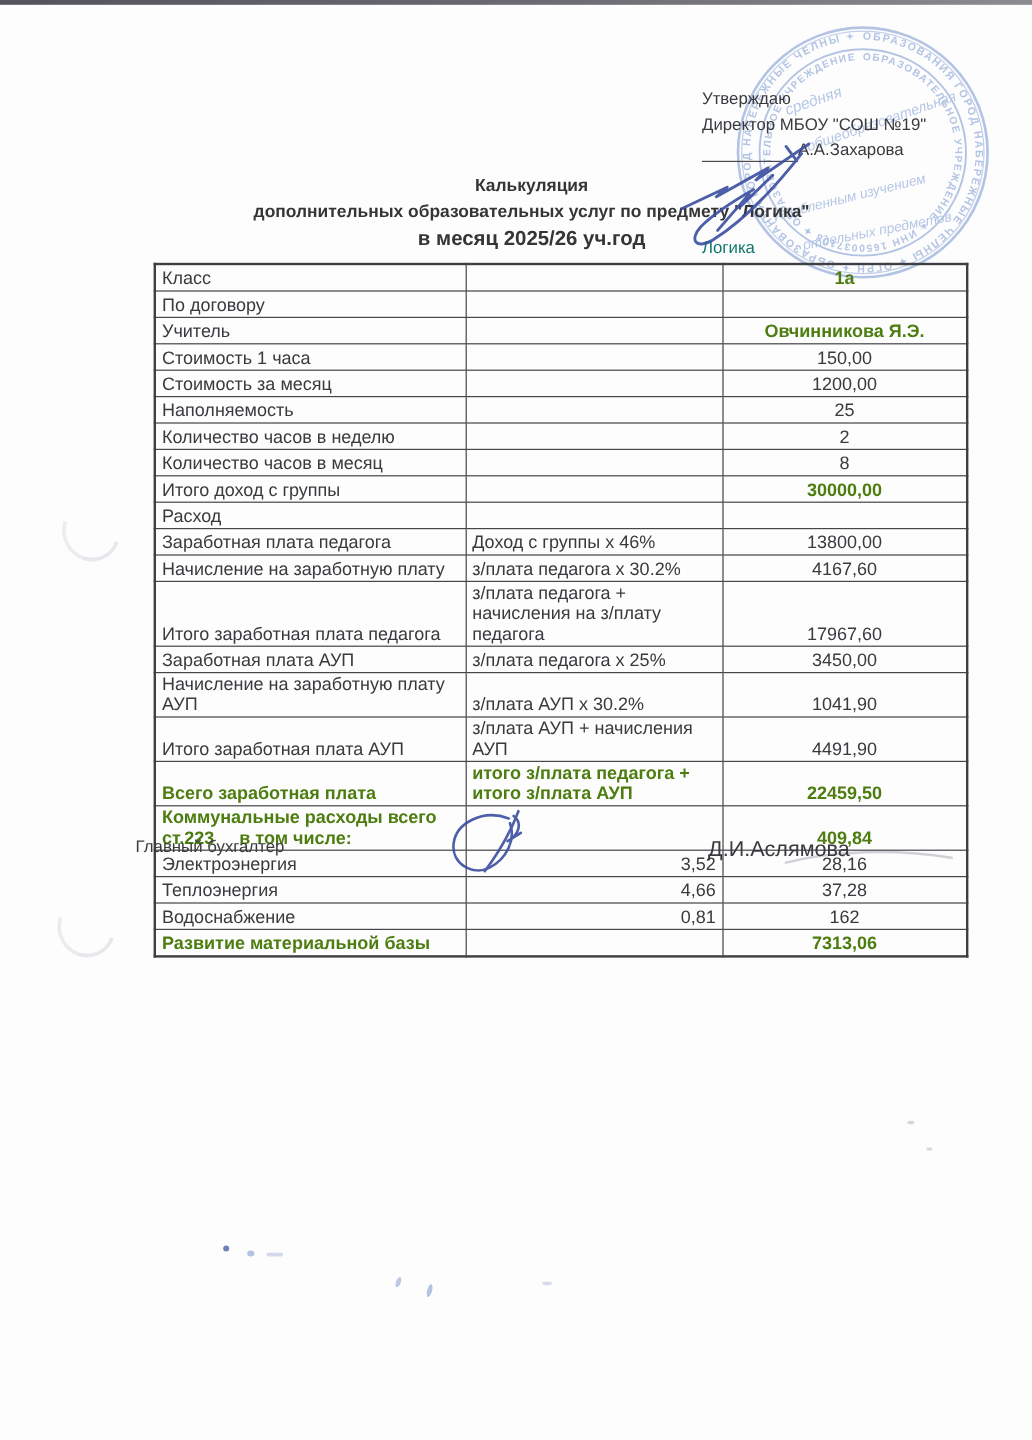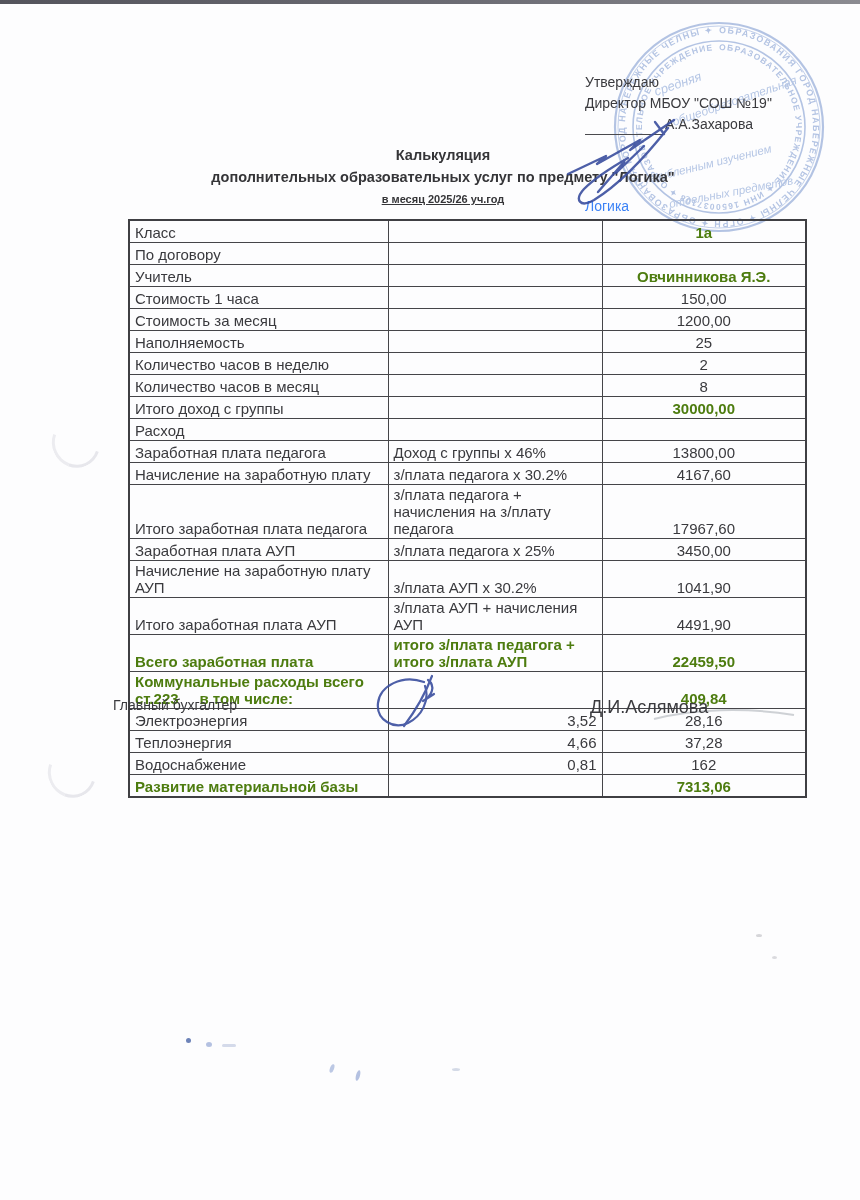--- a/index.html
+++ b/index.html
@@ -21,22 +21,22 @@
   .approve{position:absolute;left:585px;top:72px;font-size:14px;line-height:21px;
     color:#3a3a3e;z-index:3;}
   .sig-row{display:flex;align-items:flex-end;}
   .sig-line{display:inline-block;width:78px;border-bottom:1.4px solid #4a4a4e;height:14px;margin-right:2px;}
 
   
   .title-block{position:absolute;left:105px;top:144px;width:676px;text-align:center;
     font-weight:700;color:#353538;z-index:3;}
   .title-line1{font-size:14.5px;line-height:22px;}
   .title-line2{font-size:14.5px;line-height:22px;}
-  .title-line3{font-size:11px;line-height:22px;text-decoration:underline;}
-  .subject-label{position:absolute;left:585px;top:198px;font-size:14px;color:#3b82f6;z-index:3;}
+  .title-line3{font-size:17px;line-height:22px;}
+  .subject-label{position:absolute;left:585px;top:198px;font-size:14px;color:#0f766e;z-index:3;}
 
   
   .stamp{position:absolute;left:578px;top:14px;z-index:1;opacity:.62;}
   .stamp text{font-family:"Liberation Sans", sans-serif;}
 
   
   .dir-sign{position:absolute;left:552px;top:98px;z-index:4;}
   .acct-sign{position:absolute;left:370px;top:672px;z-index:4;}
   .pencil-swoosh{position:absolute;left:652px;top:705px;z-index:2;}
 

